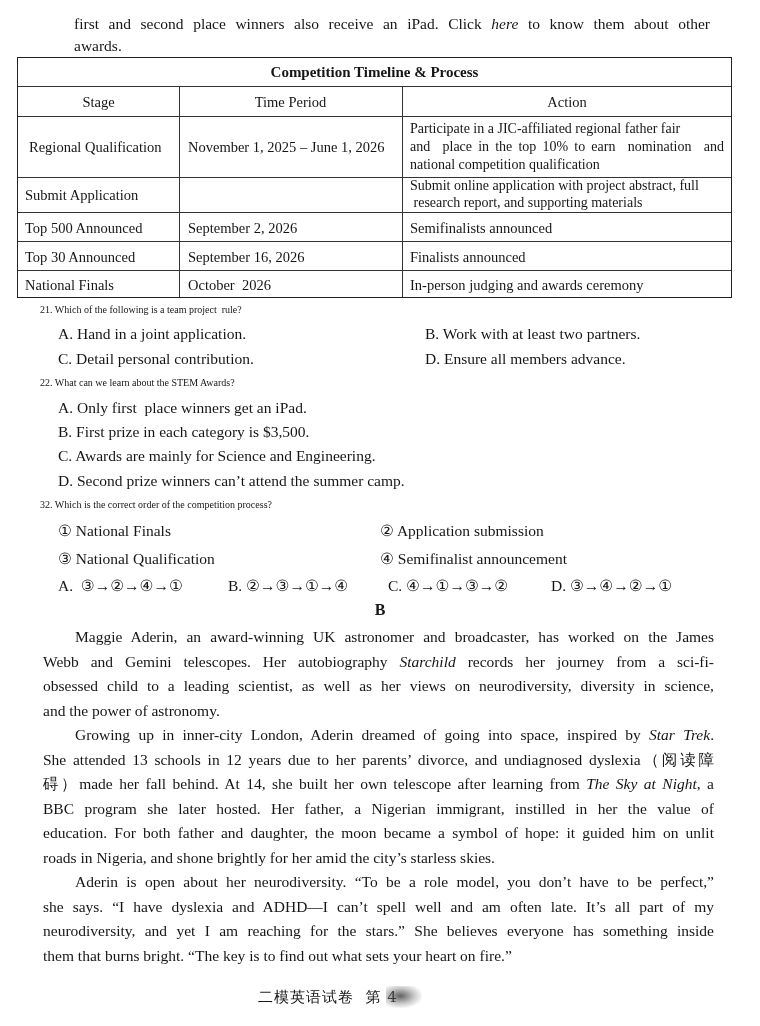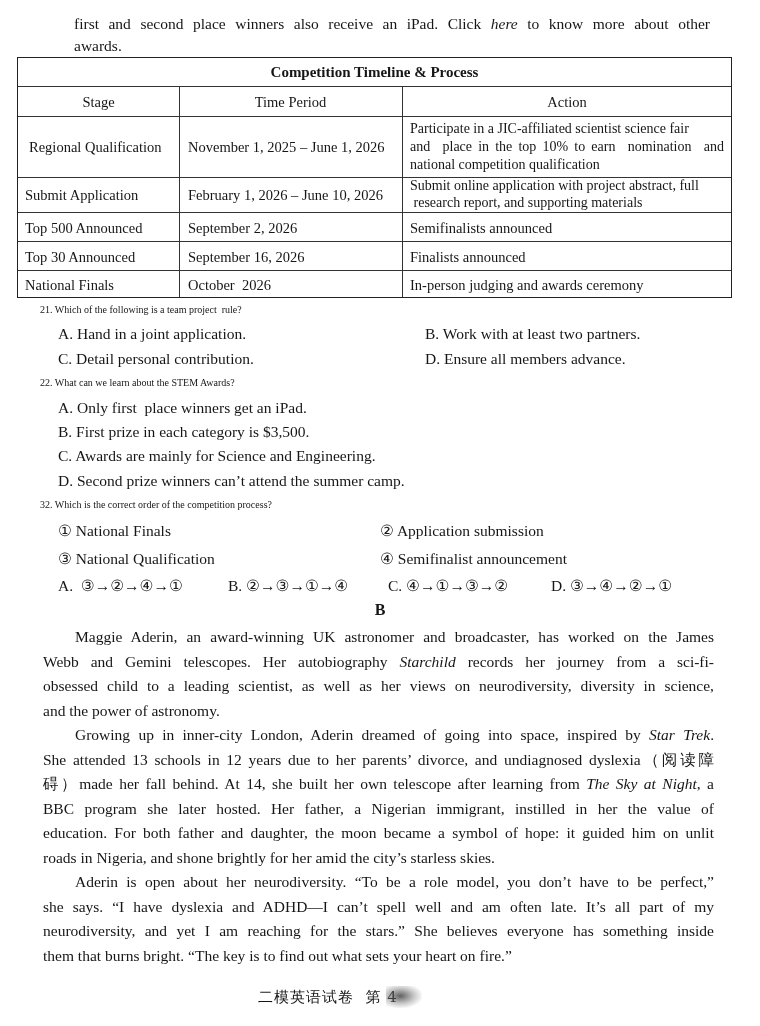--- a/index.html
+++ b/index.html
@@ -28,21 +28,21 @@
   .pl { display: block; height: 24.5px; white-space: nowrap; text-align: justify; text-align-last: justify; }
   .pl.last { text-align-last: left; }
   .pl.indent { padding-left: 32px; }
   .footer { position: absolute; left: 258px; top: 988px; font-size: 15px; font-family: "DejaVu Serif", serif; letter-spacing: 1px; }
   .smudge { position: absolute; left: 386px; top: 986px; width: 36px; height: 22px; background: radial-gradient(ellipse at 40% 45%, rgba(70,70,70,0.85) 0%, rgba(120,120,120,0.4) 45%, rgba(255,255,255,0) 75%); }
 </style>
 </head>
 <body>
 
 <div class="line justify" style="top:14px;">
-  <span>first and second place winners also receive an iPad. Click </span><em>here</em><span> to know more about other</span>
+  <span>first and second place winners also receive an iPad. Click </span><em>here</em><span> to know them about other</span>
 </div>
 <div class="line" style="top:36px;">awards.</div>
 
 <div class="tbl">
   <div class="cell title-cell">Competition Timeline &amp; Process</div>
   <div class="hline" style="top:28px;"></div>
   <div class="hline" style="top:58px;"></div>
   <div class="hline" style="top:119px;"></div>
   <div class="hline" style="top:154px;"></div>
   <div class="hline" style="top:183px;"></div>
@@ -50,27 +50,26 @@
   <div class="vline" style="left:161px; top:28px; bottom:0;"></div>
   <div class="vline" style="left:384px; top:28px; bottom:0;"></div>
 
   <div class="cell hdr" style="left:0; width:161px; top:35px;">Stage</div>
   <div class="cell hdr" style="left:161px; width:223px; top:35px;">Time Period</div>
   <div class="cell hdr" style="left:384px; width:330px; top:35px;">Action</div>
 
   <div class="cell" style="left:11px; top:80px;">Regional Qualification</div>
   <div class="cell" style="left:170px; top:80px;">November 1, 2025 – June 1, 2026</div>
   <div class="cell" style="left:392px; top:62px; width:314px; font-size:14px;">
-    <div style="white-space:nowrap;">Participate in a JIC-affiliated scientist science fair</div>
+    <div style="white-space:nowrap;">Participate in a JIC-affiliated regional father fair</div>
     <div style="white-space:pre; text-align:justify; text-align-last:justify;">and  place in the top 10% to earn  nomination  and</div>
     <div style="white-space:nowrap;">national competition qualification</div>
   </div>
 
   <div class="cell" style="left:7px; top:128px;">Submit Application</div>
-  <div class="cell" style="left:170px; top:128px;">February 1, 2026 – June 10, 2026</div>
   <div class="cell" style="left:392px; top:119px; width:318px; font-size:14px; line-height:17px;">
     <div style="white-space:nowrap;">Submit online application with project abstract, full</div>
     <div style="white-space:pre;"> research report, and supporting materials</div>
   </div>
 
   <div class="cell" style="left:7px; top:161px;">Top 500 Announced</div>
   <div class="cell" style="left:170px; top:161px;">September 2, 2026</div>
   <div class="cell" style="left:392px; top:161px;">Semifinalists announced</div>
 
   <div class="cell" style="left:7px; top:190px;">Top 30 Announced</div>

